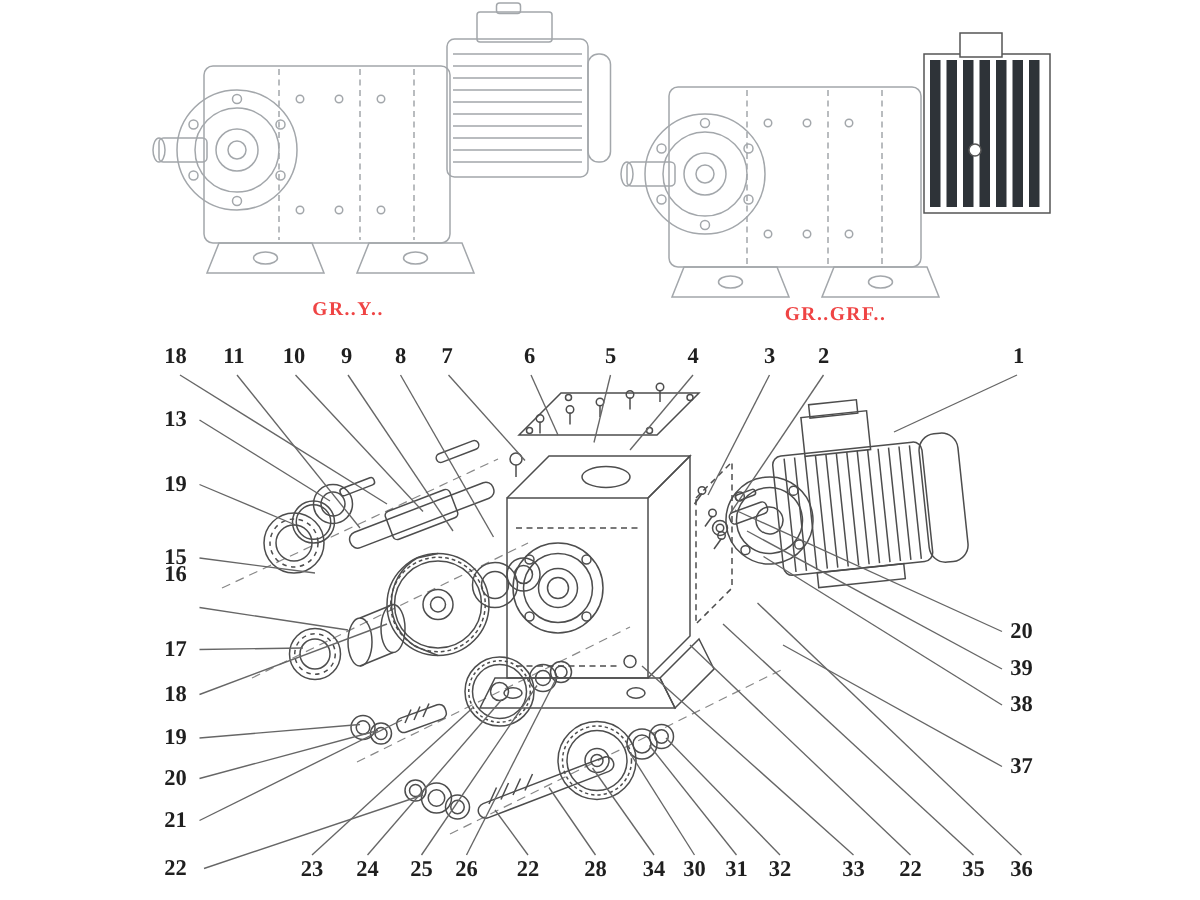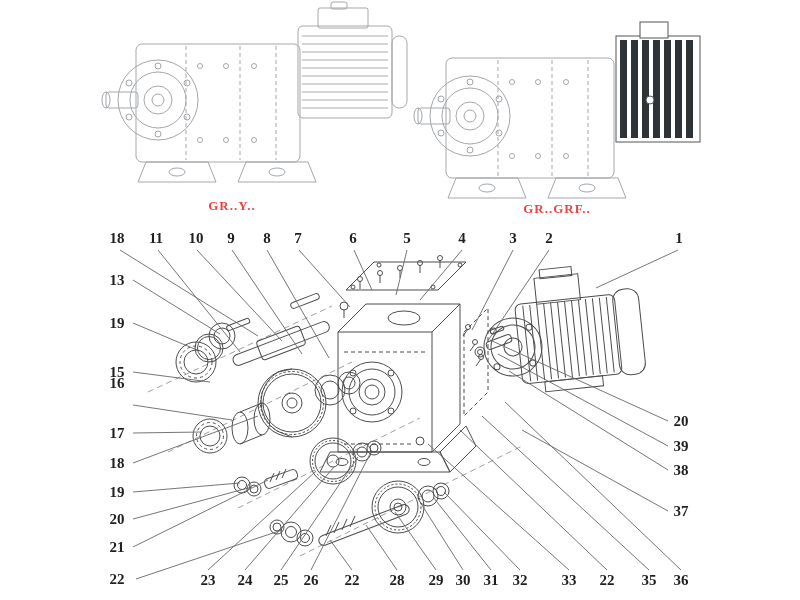--- a/index.html
+++ b/index.html
@@ -353,21 +353,21 @@
 <span class="co" style="left:117px;top:510px">20</span>
 <span class="co" style="left:117px;top:538px">21</span>
 <span class="co" style="left:117px;top:570px">22</span>
 
 <span class="co" style="left:208px;top:571px">23</span>
 <span class="co" style="left:245px;top:571px">24</span>
 <span class="co" style="left:281px;top:571px">25</span>
 <span class="co" style="left:311px;top:571px">26</span>
 <span class="co" style="left:352px;top:571px">22</span>
 <span class="co" style="left:397px;top:571px">28</span>
-<span class="co" style="left:436px;top:571px">29</span>
+<span class="co" style="left:436px;top:571px">34</span>
 <span class="co" style="left:463px;top:571px">30</span>
 <span class="co" style="left:491px;top:571px">31</span>
 <span class="co" style="left:520px;top:571px">32</span>
 <span class="co" style="left:569px;top:571px">33</span>
 <span class="co" style="left:607px;top:571px">22</span>
 <span class="co" style="left:649px;top:571px">35</span>
 <span class="co" style="left:681px;top:571px">36</span>
 
 <span class="co" style="left:681px;top:412px">20</span>
 <span class="co" style="left:681px;top:437px">39</span>

